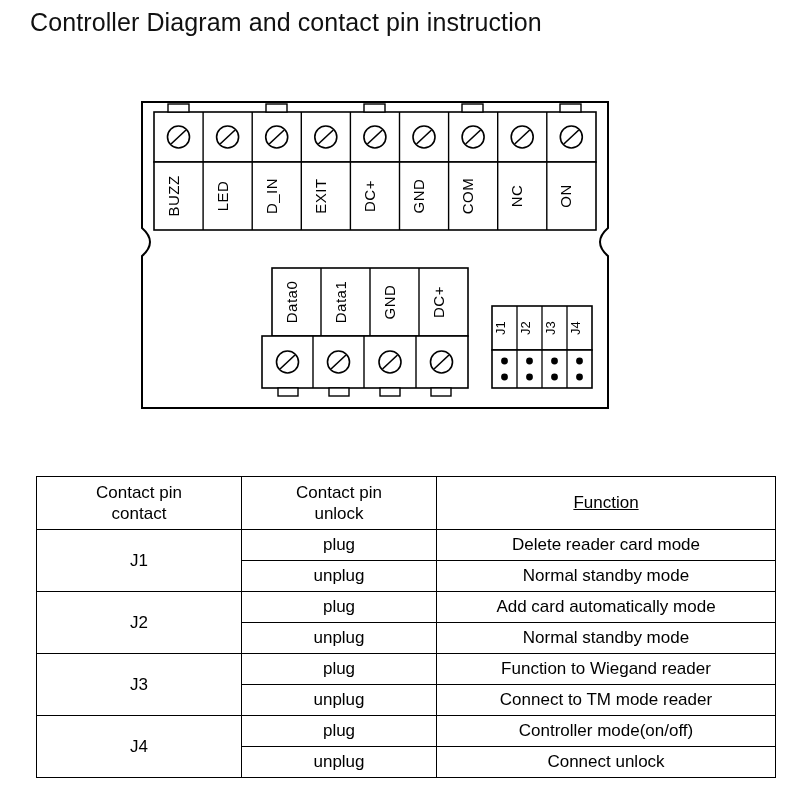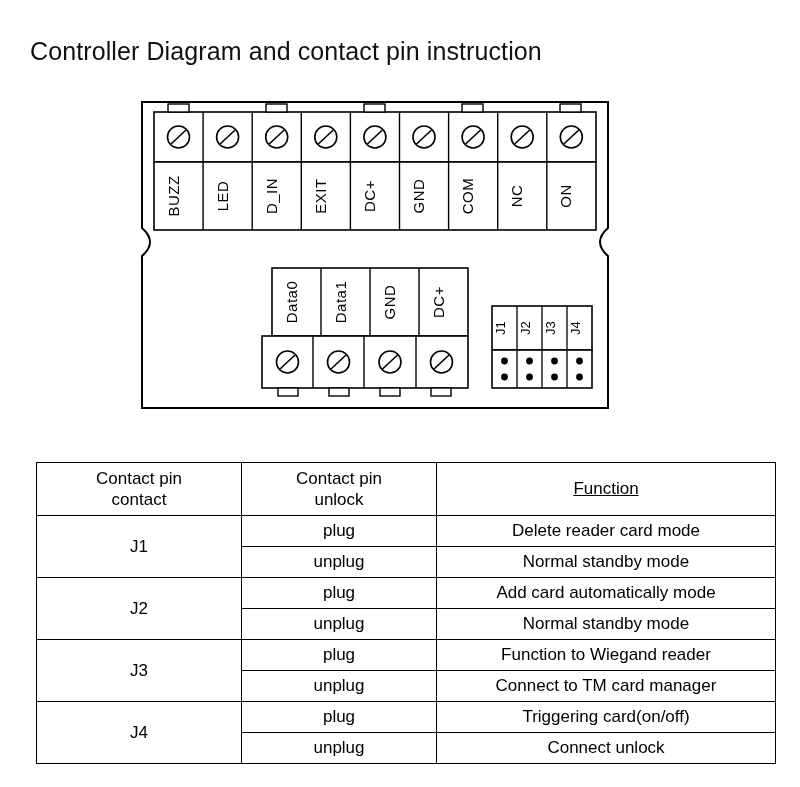--- a/index.html
+++ b/index.html
@@ -13,21 +13,21 @@
     position: relative;
     font-family: "Liberation Sans", sans-serif;
     color: #000000;
     overflow: hidden;
   }
 
   
   #page-title {
     position: absolute;
     left: 30px;
-    top: 37px;
+    top: 8px;
     font-size: 25px;
     font-weight: 400;
     letter-spacing: 0.1px;
     color: #111;
     white-space: nowrap;
   }
 
   
   #diagram-wrap {
     position: absolute;
@@ -48,21 +48,21 @@
   .jlabel {
     font-family: "Liberation Sans", sans-serif;
     font-size: 13px;
     fill: #000;
   }
 
   
   #pin-table {
     position: absolute;
     left: 36px;
-    top: 462px;
+    top: 476px;
     width: 712px;
     border-collapse: collapse;
     table-layout: fixed;
   }
   #pin-table td, #pin-table th {
     border: 1px solid #000;
     font-weight: 400;
     font-size: 17px;
     text-align: center;
     color: #000;
@@ -296,26 +296,26 @@
       <td>Normal standby mode</td>
     </tr>
 
     <tr>
       <td class="pin-name-cell" rowspan="2">J3</td>
       <td>plug</td>
       <td>Function to Wiegand reader</td>
     </tr>
     <tr>
       <td>unplug</td>
-      <td>Connect to TM card manager</td>
+      <td>Connect to TM mode reader</td>
     </tr>
 
     <tr>
       <td class="pin-name-cell" rowspan="2">J4</td>
       <td>plug</td>
-      <td>Triggering card(on/off)</td>
+      <td>Controller mode(on/off)</td>
     </tr>
     <tr>
       <td>unplug</td>
       <td>Connect unlock</td>
     </tr>
   </tbody>
 </table>
 
 </body></html>

